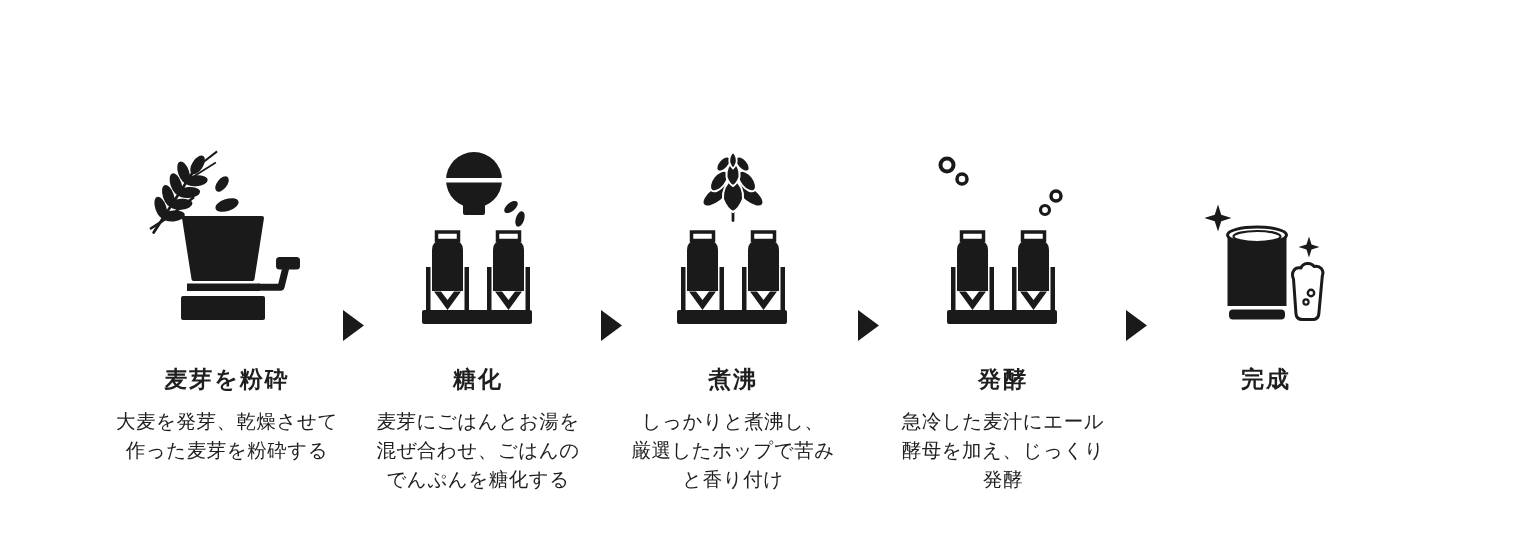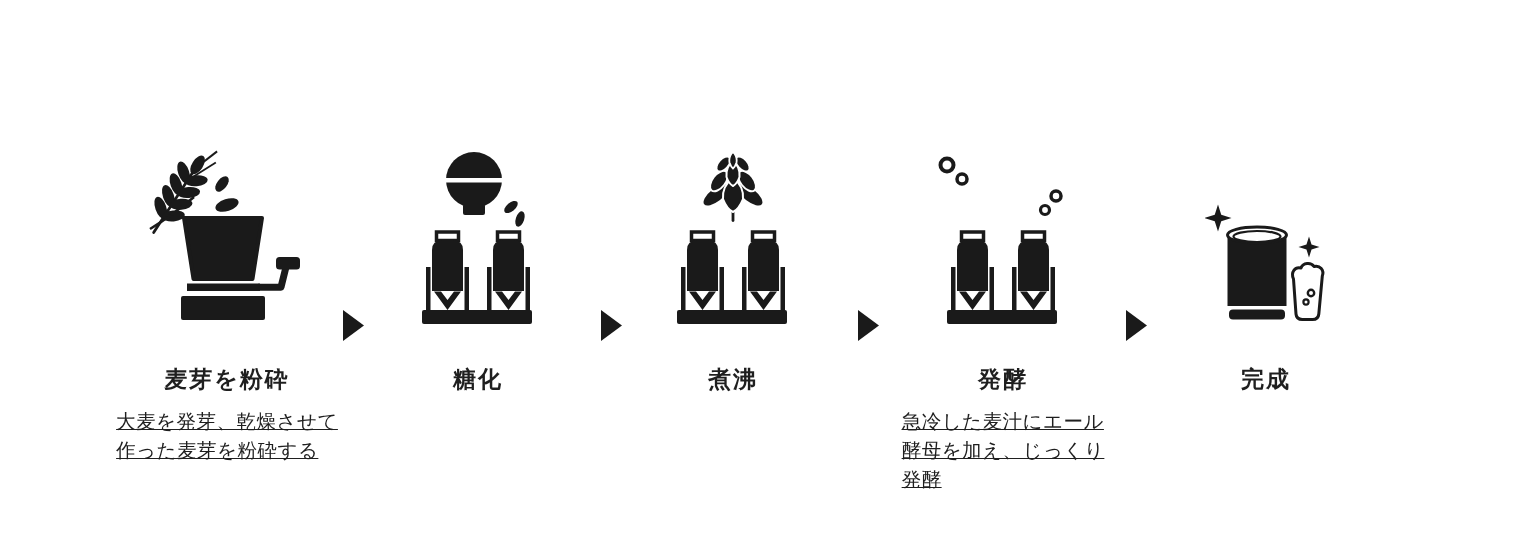--- a/index.html
+++ b/index.html
@@ -18,21 +18,21 @@
     display: flex; align-items: flex-end; justify-content: center;
   }
   .icon { color: var(--icon, #1a1a1a); display: block; }
   .step-title {
     margin: 40px 0 0; font-size: 23px; font-weight: 700;
     letter-spacing: 2px; color: var(--ink, #1f1f1f); white-space: nowrap;
   }
   .step-desc {
     margin: 12px 0 0; font-size: 19.5px; line-height: 29px;
     letter-spacing: 0.5px; color: var(--ink, #1f1f1f);
-    white-space: pre-line; text-decoration: underline;
+    text-align: center; white-space: pre-line;
   }
   .arrow { position: absolute; top: 310px; color: var(--icon, #1a1a1a); }
   .s1 { left: 102px; } .s2 { left: 353px; } .s3 { left: 608px; }
   .s4 { left: 878px; } .s5 { left: 1141px; }
   .a1 { left: 343px; } .a2 { left: 601px; } .a3 { left: 858px; } .a4 { left: 1126px; }
 </style>
 </head>
 <body style="--bg: #ffffff; --ink: #1f1f1f; --icon: #1a1a1a;">
 
 <svg width="0" height="0" style="position:absolute" aria-hidden="true">
@@ -106,34 +106,40 @@
     <svg class="icon" width="120" height="174" viewBox="0 0 120 174" fill="currentColor">
       <circle cx="56" cy="30" r="28"></circle>
       <rect x="25" y="28" width="62" height="4.5" fill="#ffffff"></rect>
       <rect x="45" y="54" width="22" height="11" rx="2"></rect>
       <ellipse rx="8" ry="4.2" transform="translate(93,57) rotate(-40)"></ellipse>
       <ellipse rx="8" ry="4.2" transform="translate(102,69) rotate(-72)"></ellipse>
       <use href="#tank-pair" transform="translate(4,80)"></use>
     </svg>
   </div>
   <h3 class="step-title">糖化</h3>
+  <p class="step-desc">麦芽にごはんとお湯を
+混ぜ合わせ、ごはんの
+でんぷんを糖化する</p>
 </div>
 
 <svg class="arrow a2" width="21" height="31" viewBox="0 0 21 31">
   <polygon points="0,0 21,15.5 0,31" fill="currentColor"></polygon>
 </svg>
 
 <div class="step s3">
   <div class="icon-box">
     <svg class="icon" width="120" height="172" viewBox="0 0 120 172" fill="currentColor">
       <use href="#hop" transform="translate(30,0)"></use>
       <use href="#tank-pair" transform="translate(4,78)"></use>
     </svg>
   </div>
   <h3 class="step-title">煮沸</h3>
+  <p class="step-desc">しっかりと煮沸し、
+厳選したホップで苦み
+と香り付け</p>
 </div>
 
 <svg class="arrow a3" width="21" height="31" viewBox="0 0 21 31">
   <polygon points="0,0 21,15.5 0,31" fill="currentColor"></polygon>
 </svg>
 
 <div class="step s4">
   <div class="icon-box">
     <svg class="icon" width="132" height="168" viewBox="0 0 132 168" fill="currentColor">
       <circle cx="10" cy="9" r="6.5" fill="#ffffff" stroke="currentColor" stroke-width="4"></circle>

